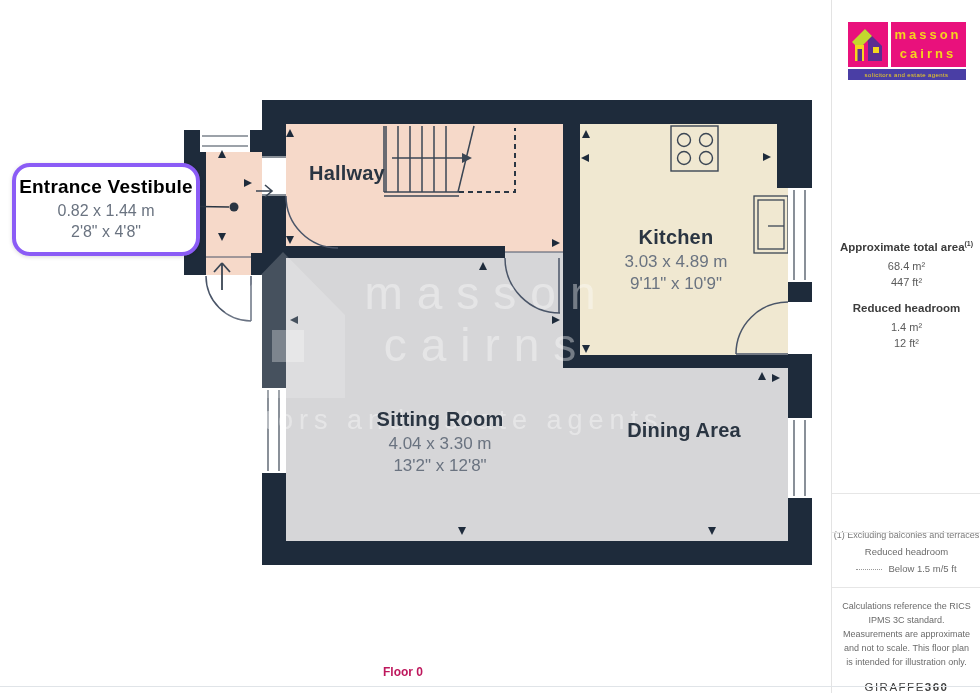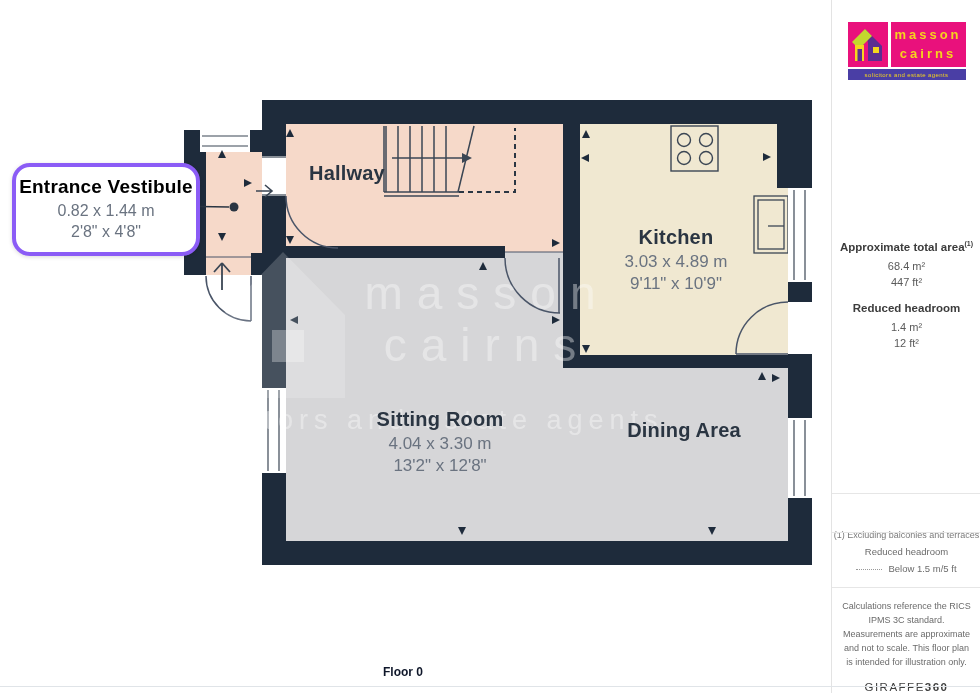--- a/index.html
+++ b/index.html
@@ -12,21 +12,21 @@
   .rname{font-weight:bold;font-size:20px;letter-spacing:.2px;}
   .rdim{font-size:17px;color:#6a7380;margin-top:2px;line-height:1.32;}
   .callout{
     position:absolute;left:12px;top:163px;width:176px;z-index:6;
     background:#fff;border:4px solid #8b5cf6;border-radius:18px;
     box-shadow:0 1px 4px rgba(0,0,0,.15);text-align:center;padding:9px 2px 10px;
   }
   .callout .rname{font-size:19px;}
   .callout .rdim{font-size:16px;}
   .floor-label{position:absolute;left:360px;top:665px;width:86px;text-align:center;
-    font-size:12px;font-weight:bold;color:#0f172a;z-index:5;}
+    font-size:12px;font-weight:bold;color:#be185d;z-index:5;}
   
   
   .sidebar{position:absolute;left:831px;top:0;width:149px;height:693px;border-left:1px solid #e3e3e3;background:#fff;}
   .logo{position:absolute;top:22px;left:50%;transform:translateX(-50%);width:118px;}
   .logo-row{display:flex;gap:3px;}
   .tile-house{width:40px;height:45px;background:#e9117c;display:flex;align-items:center;justify-content:center;}
   .tile-text{flex:1;height:45px;background:#e9117c;color:#f5d51d;display:flex;flex-direction:column;
     justify-content:center;text-align:center;font-weight:bold;font-size:13px;letter-spacing:3px;line-height:1.4;}
   .logo-strip{margin-top:2px;background:#4a3ea5;color:#f5d51d;font-size:6px;letter-spacing:.4px;
     text-align:center;padding:3px 0 2px;white-space:nowrap;}

